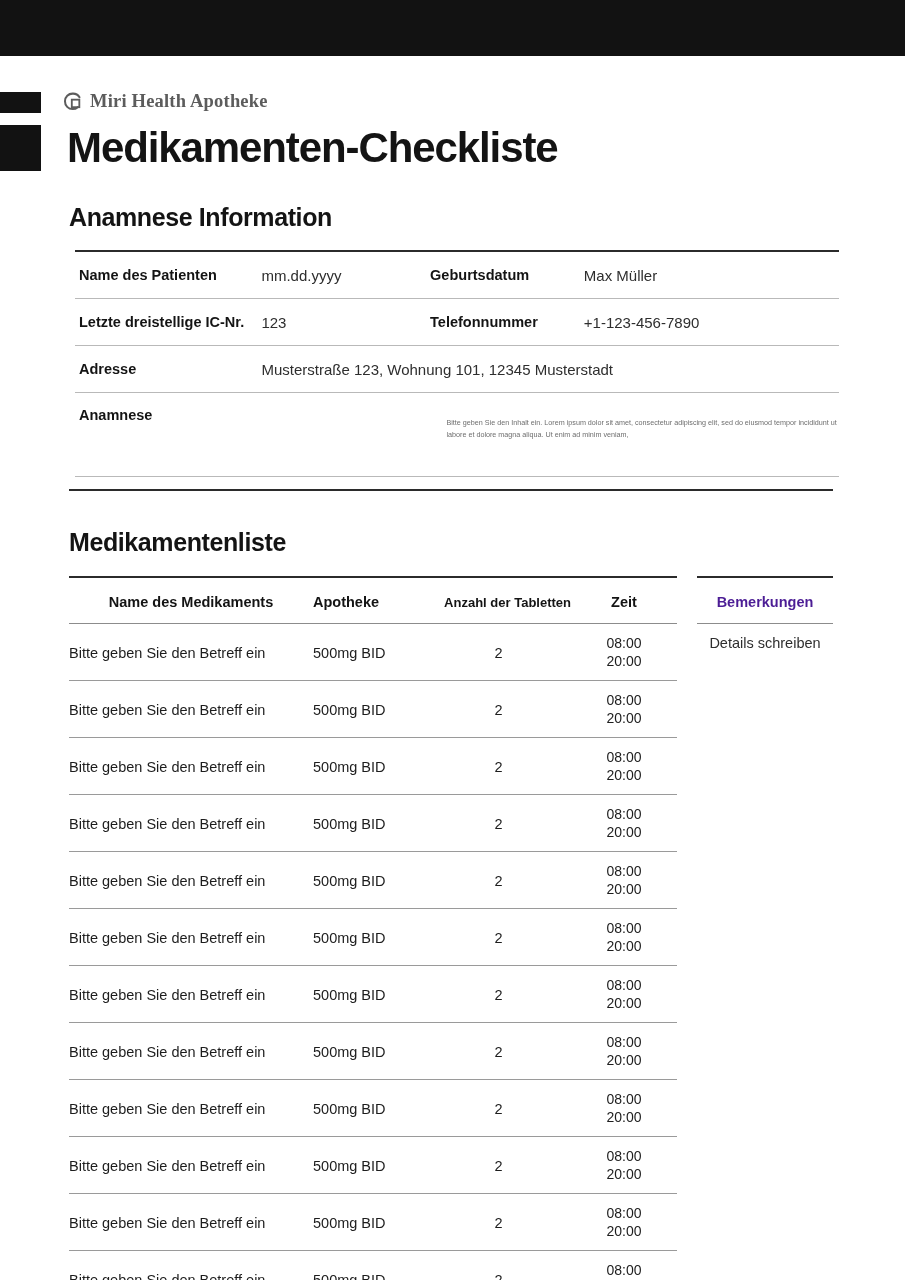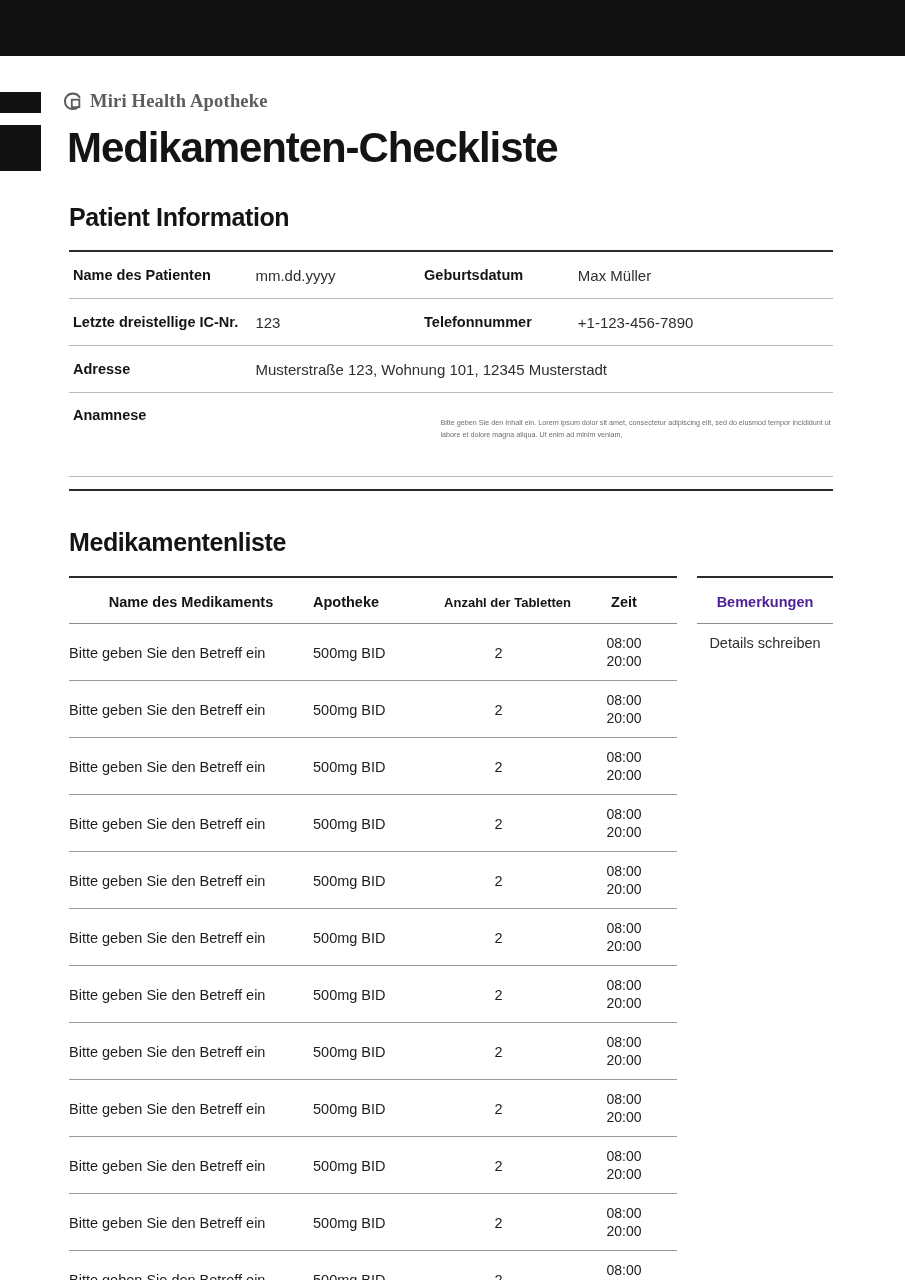--- a/index.html
+++ b/index.html
@@ -88,21 +88,21 @@
     font-weight: 700;
     letter-spacing: -.4px;
     color: #141414;
   }
   #patient-heading { top: 203px; }
   #medlist-heading { top: 528px; }
 
   
   .patient-table {
     position: absolute;
-    left: 69px;
+    left: 75px;
     top: 250px;
     width: 764px;
     border-collapse: collapse;
   }
   .patient-table tr {
     border-bottom: 1px solid #b9b9b9;
   }
   .patient-table tr:first-child {
     border-top: 2.5px solid #2b2b2b;
   }
@@ -232,21 +232,21 @@
     <svg viewBox="0 0 24 24" width="21" height="21" aria-hidden="true">
       <path d="M20 7.2A8.6 8.6 0 0 0 12.3 3 8.7 8.7 0 0 0 3.4 11.8 8.7 8.7 0 0 0 12.2 20.7c2.3 0 4.3-.8 5.8-2.2" fill="none" stroke="#5c5c5c" stroke-width="2.3" stroke-linecap="round"></path>
       <rect x="11.2" y="9.9" width="8.6" height="8.6" fill="none" stroke="#5c5c5c" stroke-width="2.1"></rect>
     </svg>
   </span>
   <span class="brand-name">Miri Health Apotheke</span>
 </div>
 
 <div class="doc-title">Medikamenten-Checkliste</div>
 
-<div class="section-heading" id="patient-heading">Patient Information</div>
+<div class="section-heading" id="patient-heading">Anamnese Information</div>
 
 <table class="patient-table">
   <tbody>
     <tr>
       <td class="pi-label col-lbl1">Name des Patienten</td>
       <td class="pi-value col-val1">mm.dd.yyyy</td>
       <td class="pi-label col-lbl2">Geburtsdatum</td>
       <td class="pi-value col-val2">Max Müller</td>
     </tr>
     <tr>

